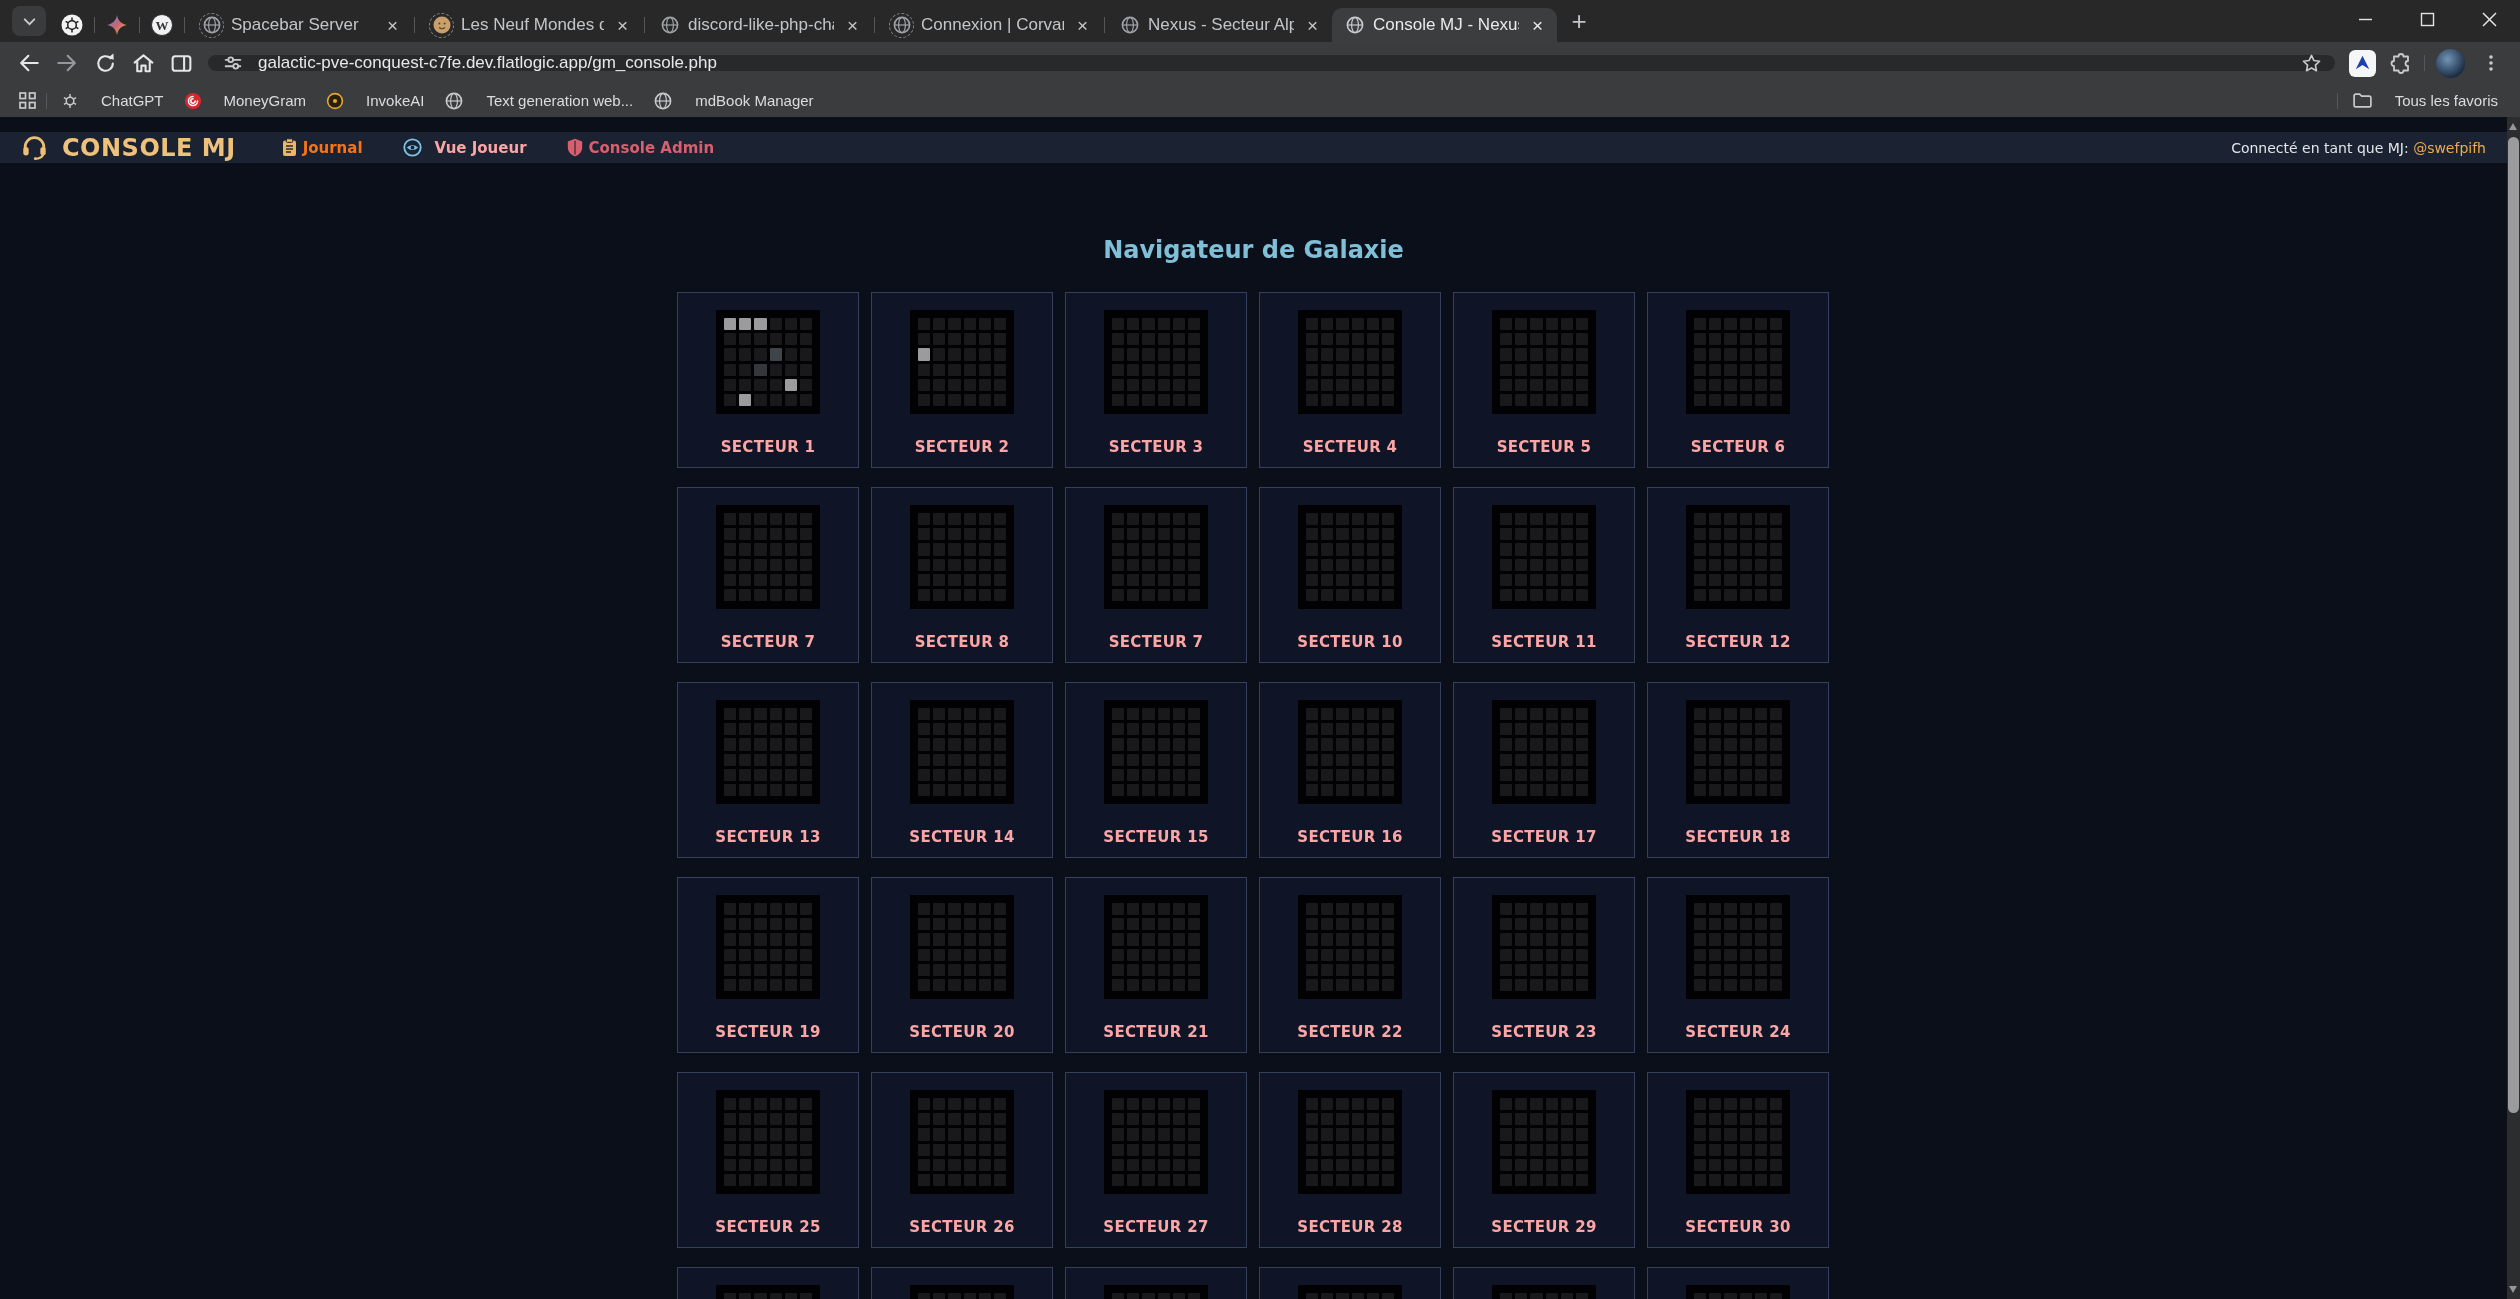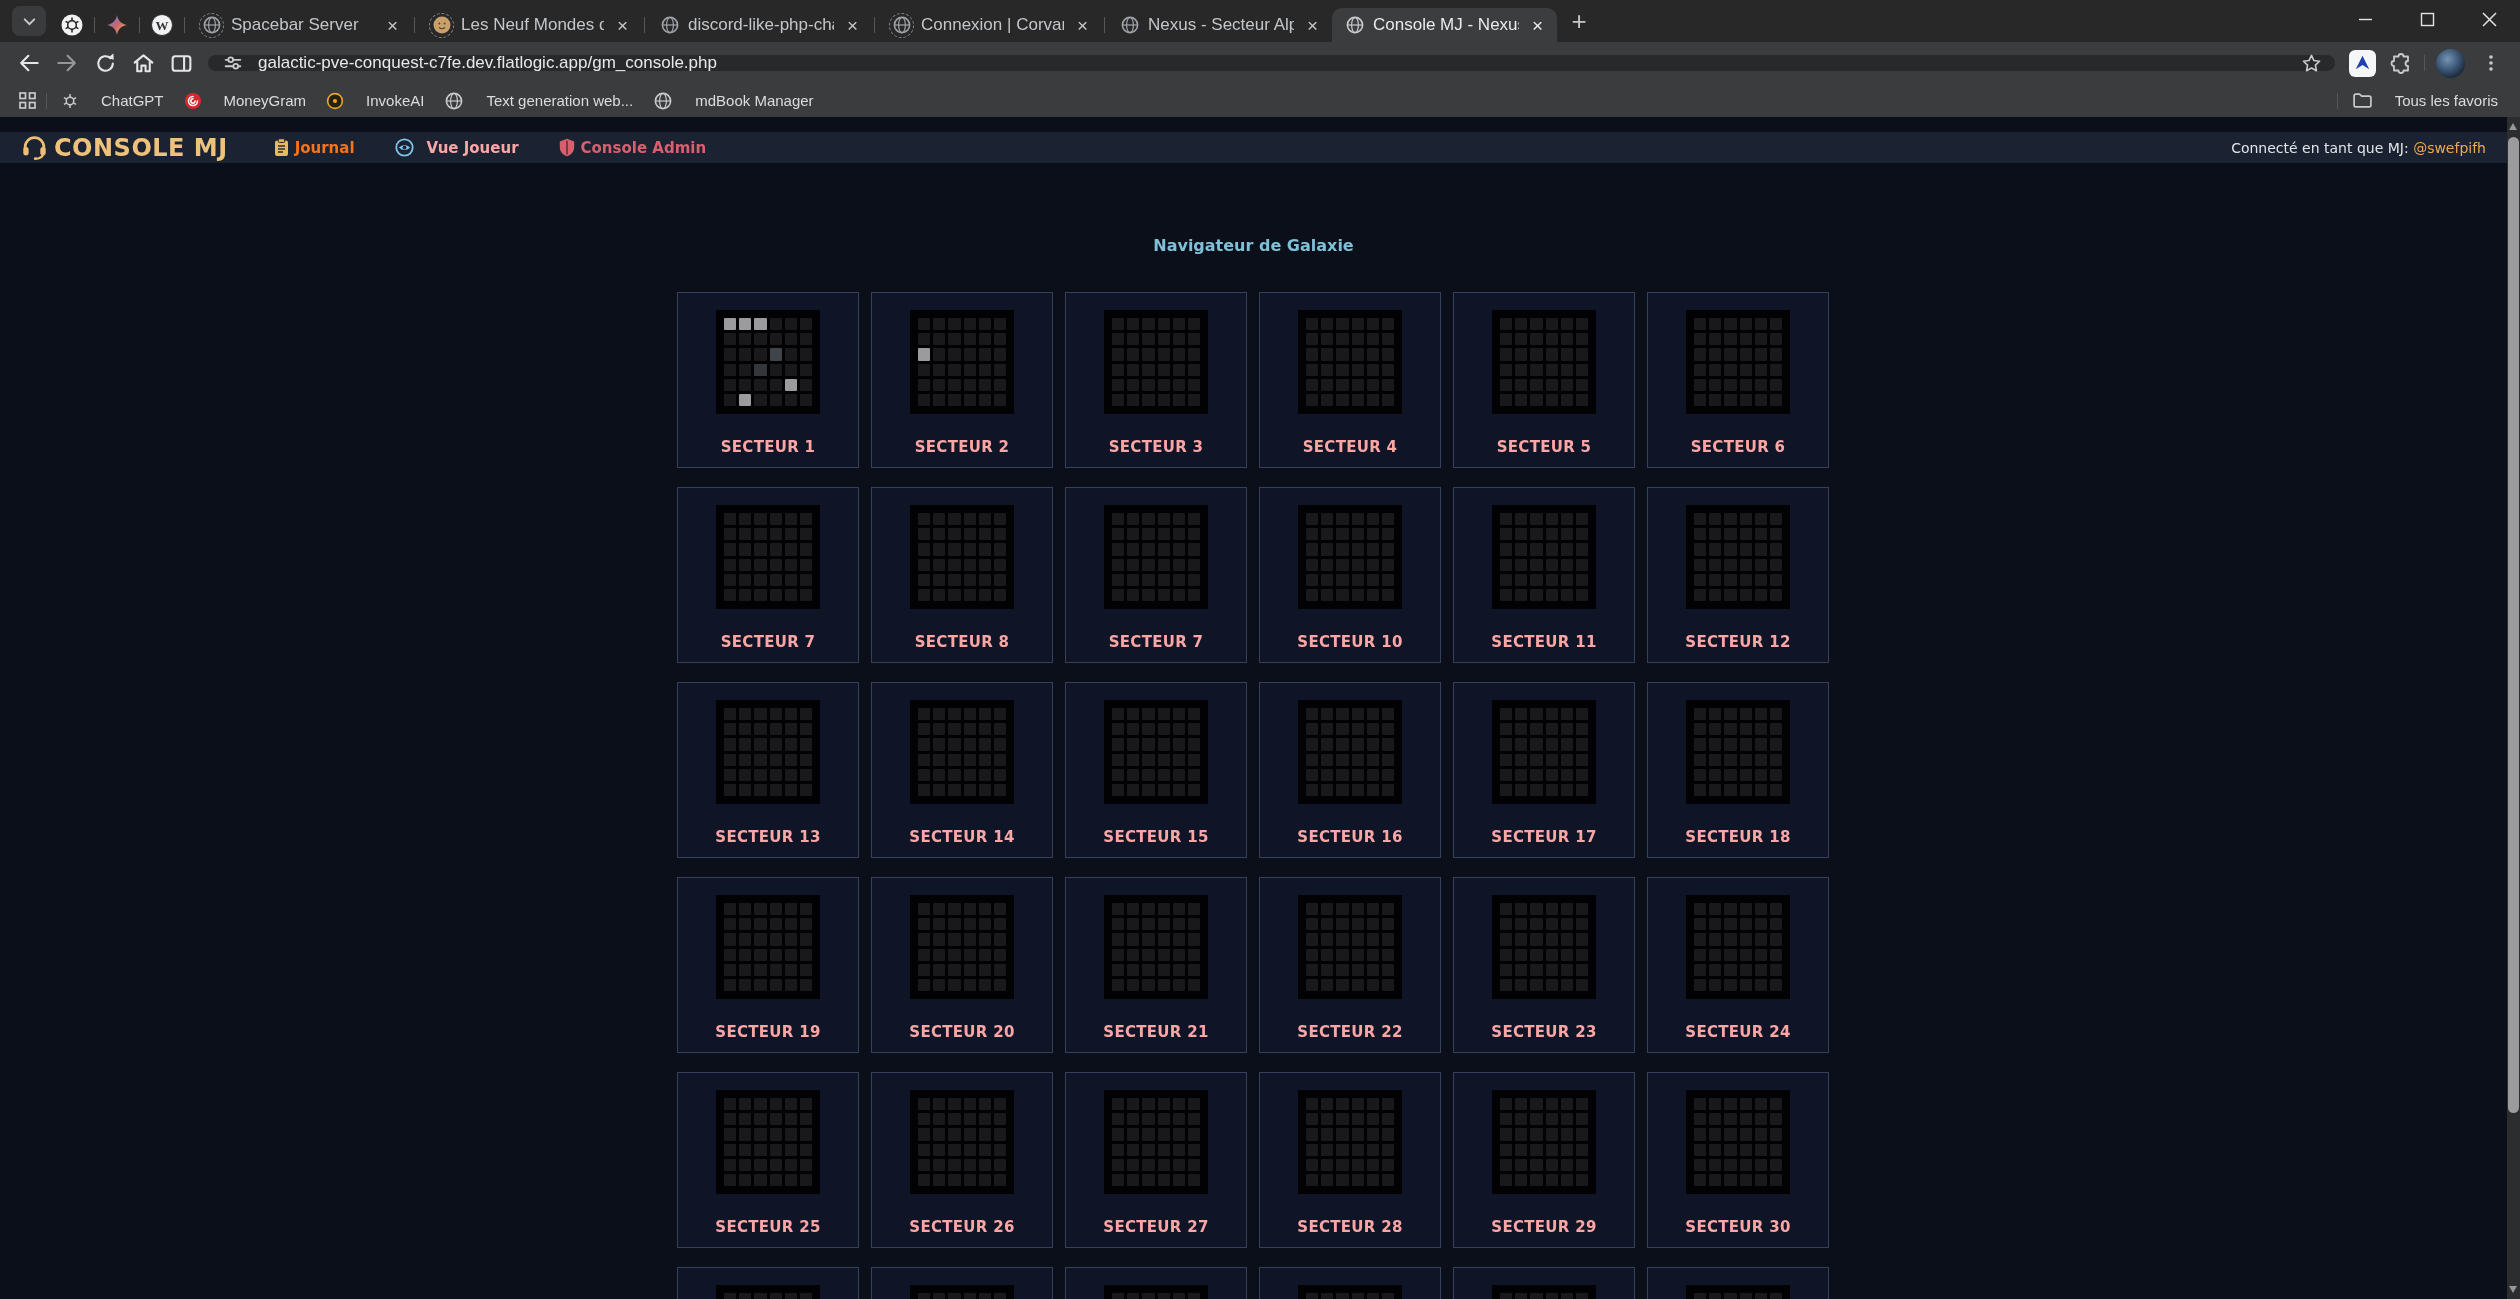--- a/index.html
+++ b/index.html
@@ -41,29 +41,29 @@
   
   .bookmarksbar { height:33px; background:#3b3c3e; display:flex; align-items:center; padding:0 12px;
     font-size:15px; color:#dadcde; }
   .bm-item { display:flex; align-items:center; gap:22px; padding:0 10px; height:26px; border-radius:13px; cursor:pointer;
     white-space:nowrap; }
   .bm-right { margin-left:auto; display:flex; align-items:center; }
   
   .page { position:relative; height:1182px; background:#0b0f1a; overflow:hidden; }
   .site-header { position:absolute; top:15px; left:0; right:13px; height:31px; background:#1b2232;
     display:flex; align-items:center; padding:0 21px; font-family:"DejaVu Sans", sans-serif; }
-  .brand { display:flex; align-items:center; gap:6px; color:#efc27b; font-weight:800; font-size:24px;
+  .brand { display:flex; align-items:center; gap:14px; color:#efc27b; font-weight:800; font-size:24px;
     letter-spacing:0.5px; white-space:nowrap; }
   .nav-link { display:flex; align-items:center; gap:6px; margin-left:40px; font-size:15px; font-weight:700;
     cursor:pointer; white-space:nowrap; }
   .nav-link:first-of-type { margin-left:46px; }
   .status { margin-left:auto; font-size:14px; color:#e3e5e8; white-space:nowrap; }
   .status .user { color:#efa94e; font-weight:400; }
   .page-title { position:absolute; top:119px; left:0; width:2507px; text-align:center; margin:0;
-    font-size:16px; font-weight:700; color:#7fc0d8; font-family:"DejaVu Sans", sans-serif; }
+    font-size:24px; font-weight:700; color:#7fc0d8; font-family:"DejaVu Sans", sans-serif; }
   .sectors { position:absolute; top:175px; left:677px; width:1152px; display:grid;
     grid-template-columns:repeat(6, 182px); column-gap:12px; row-gap:19px; }
   .card { width:182px; height:176px; background:#0f1527; border:1px solid #36405c;
     display:flex; flex-direction:column; align-items:center; cursor:pointer; }
   .panel { margin-top:17px; width:104px; height:104px; background:#020204; padding:8px;
     display:grid; grid-template-columns:repeat(6,1fr); grid-template-rows:repeat(6,1fr); gap:3px; }
   .cell { background:#19191b; border-radius:1px; }
   .card-label { margin-top:24px; font-size:15px; font-weight:700; color:#fca5a5; letter-spacing:0.3px;
     font-family:"DejaVu Sans", sans-serif; }
   

